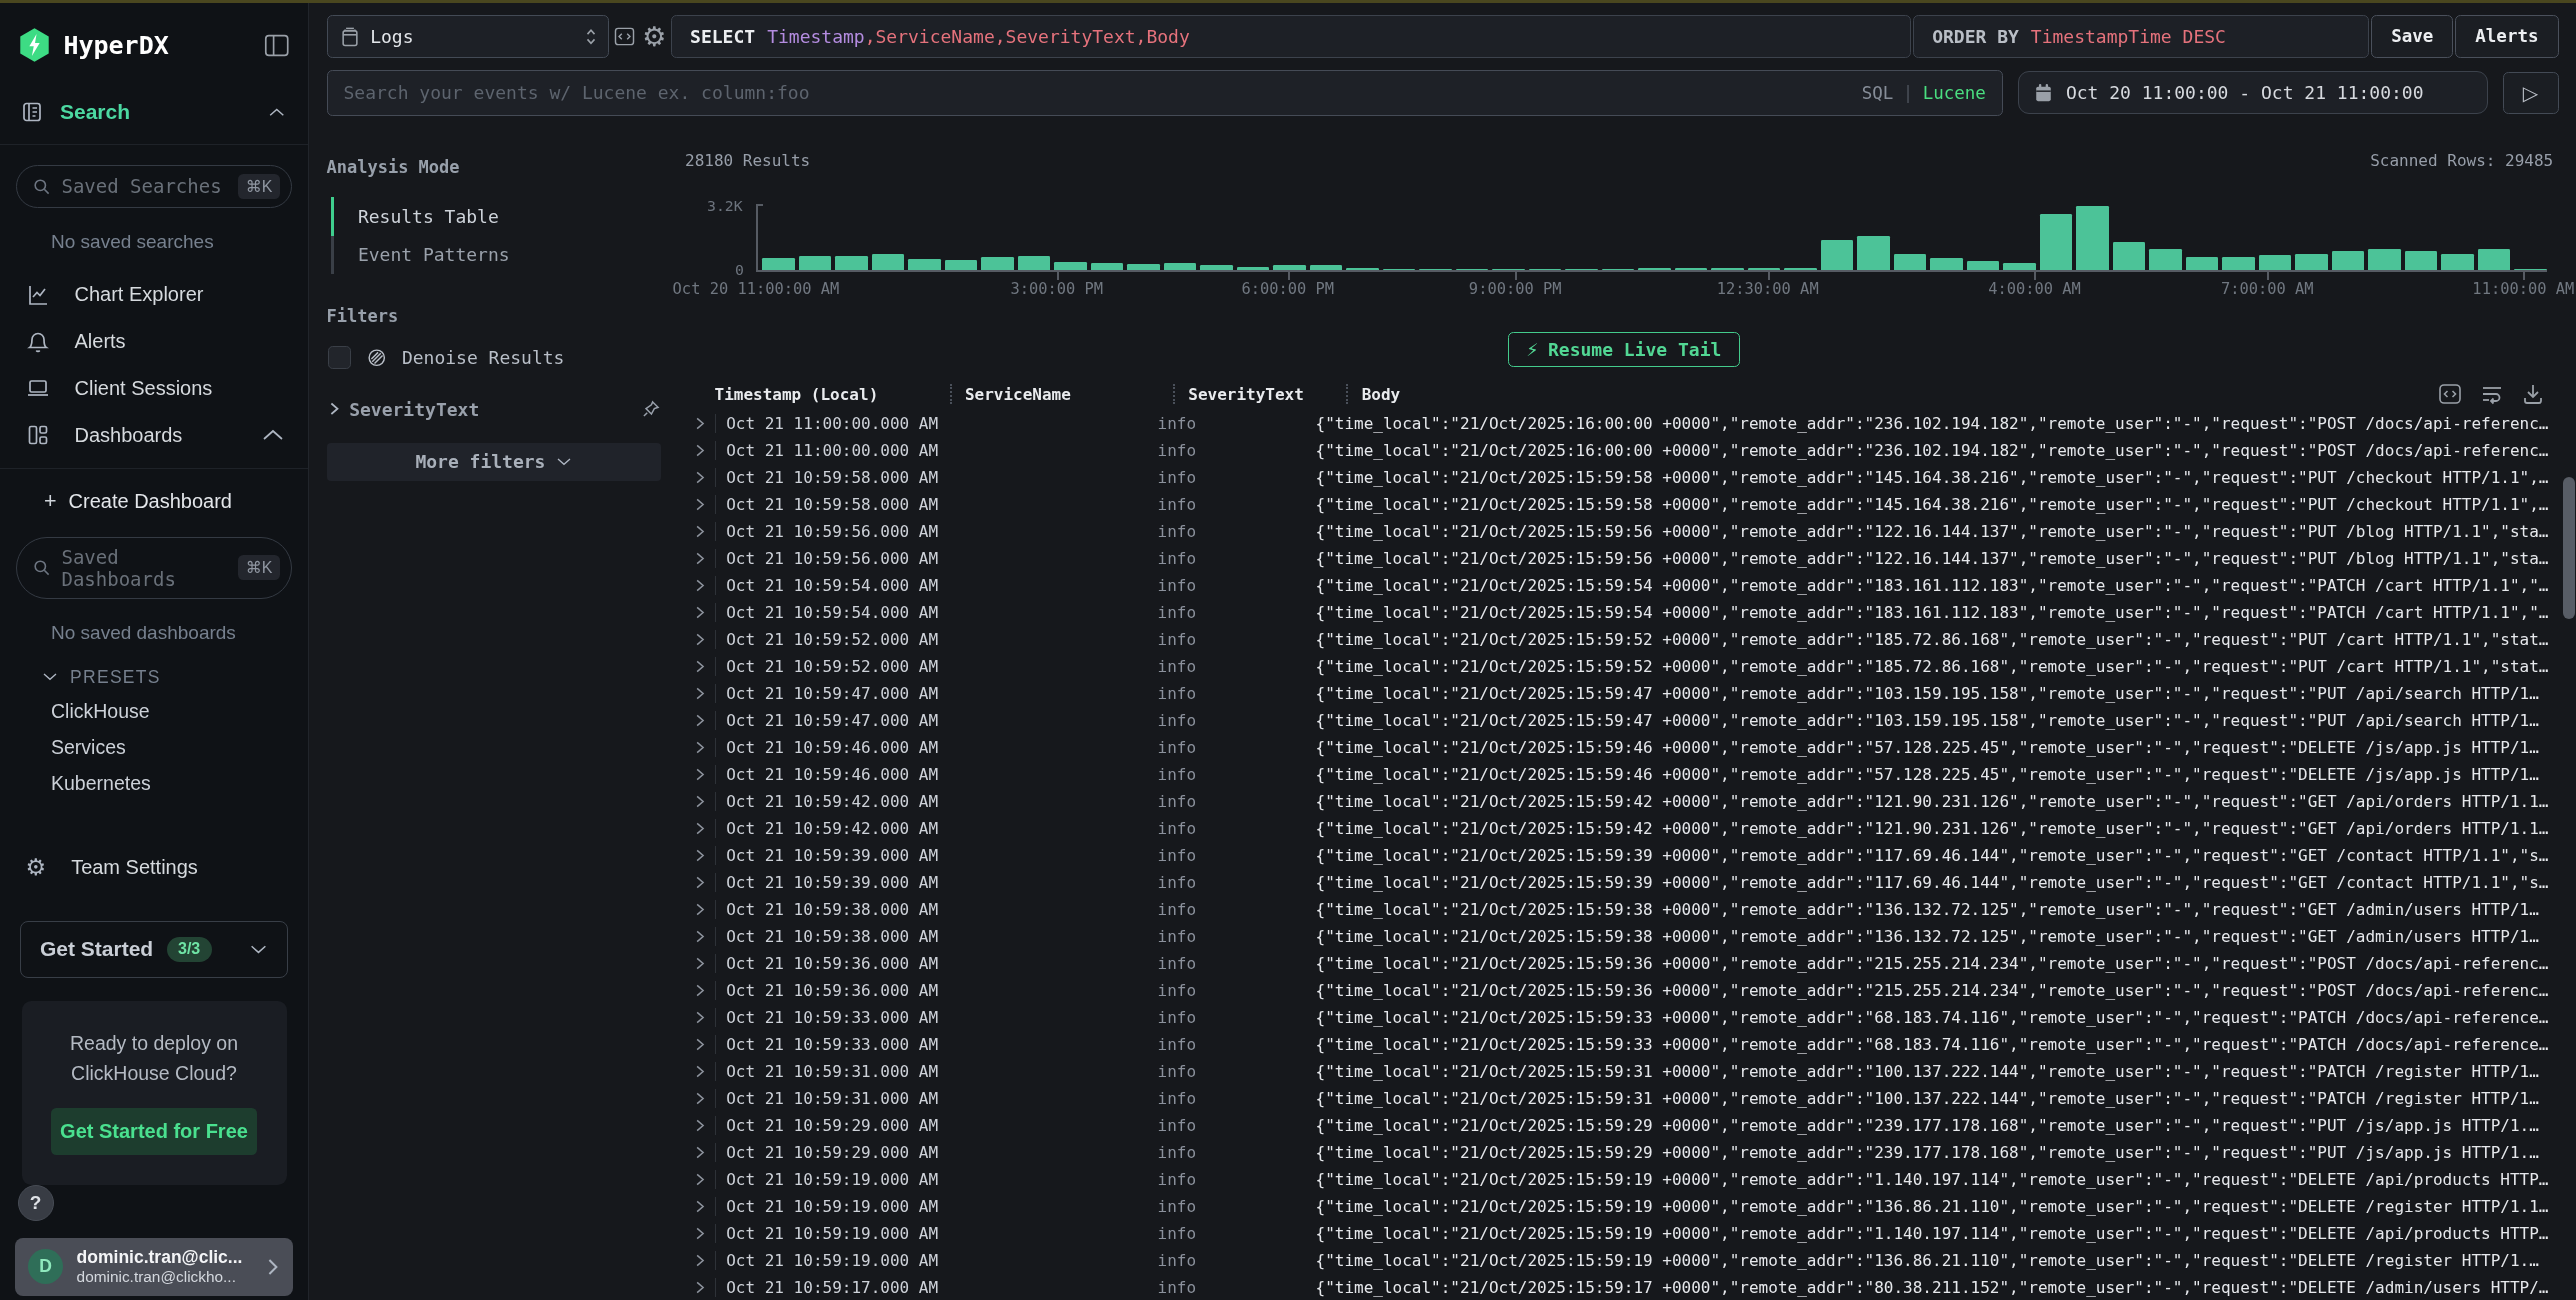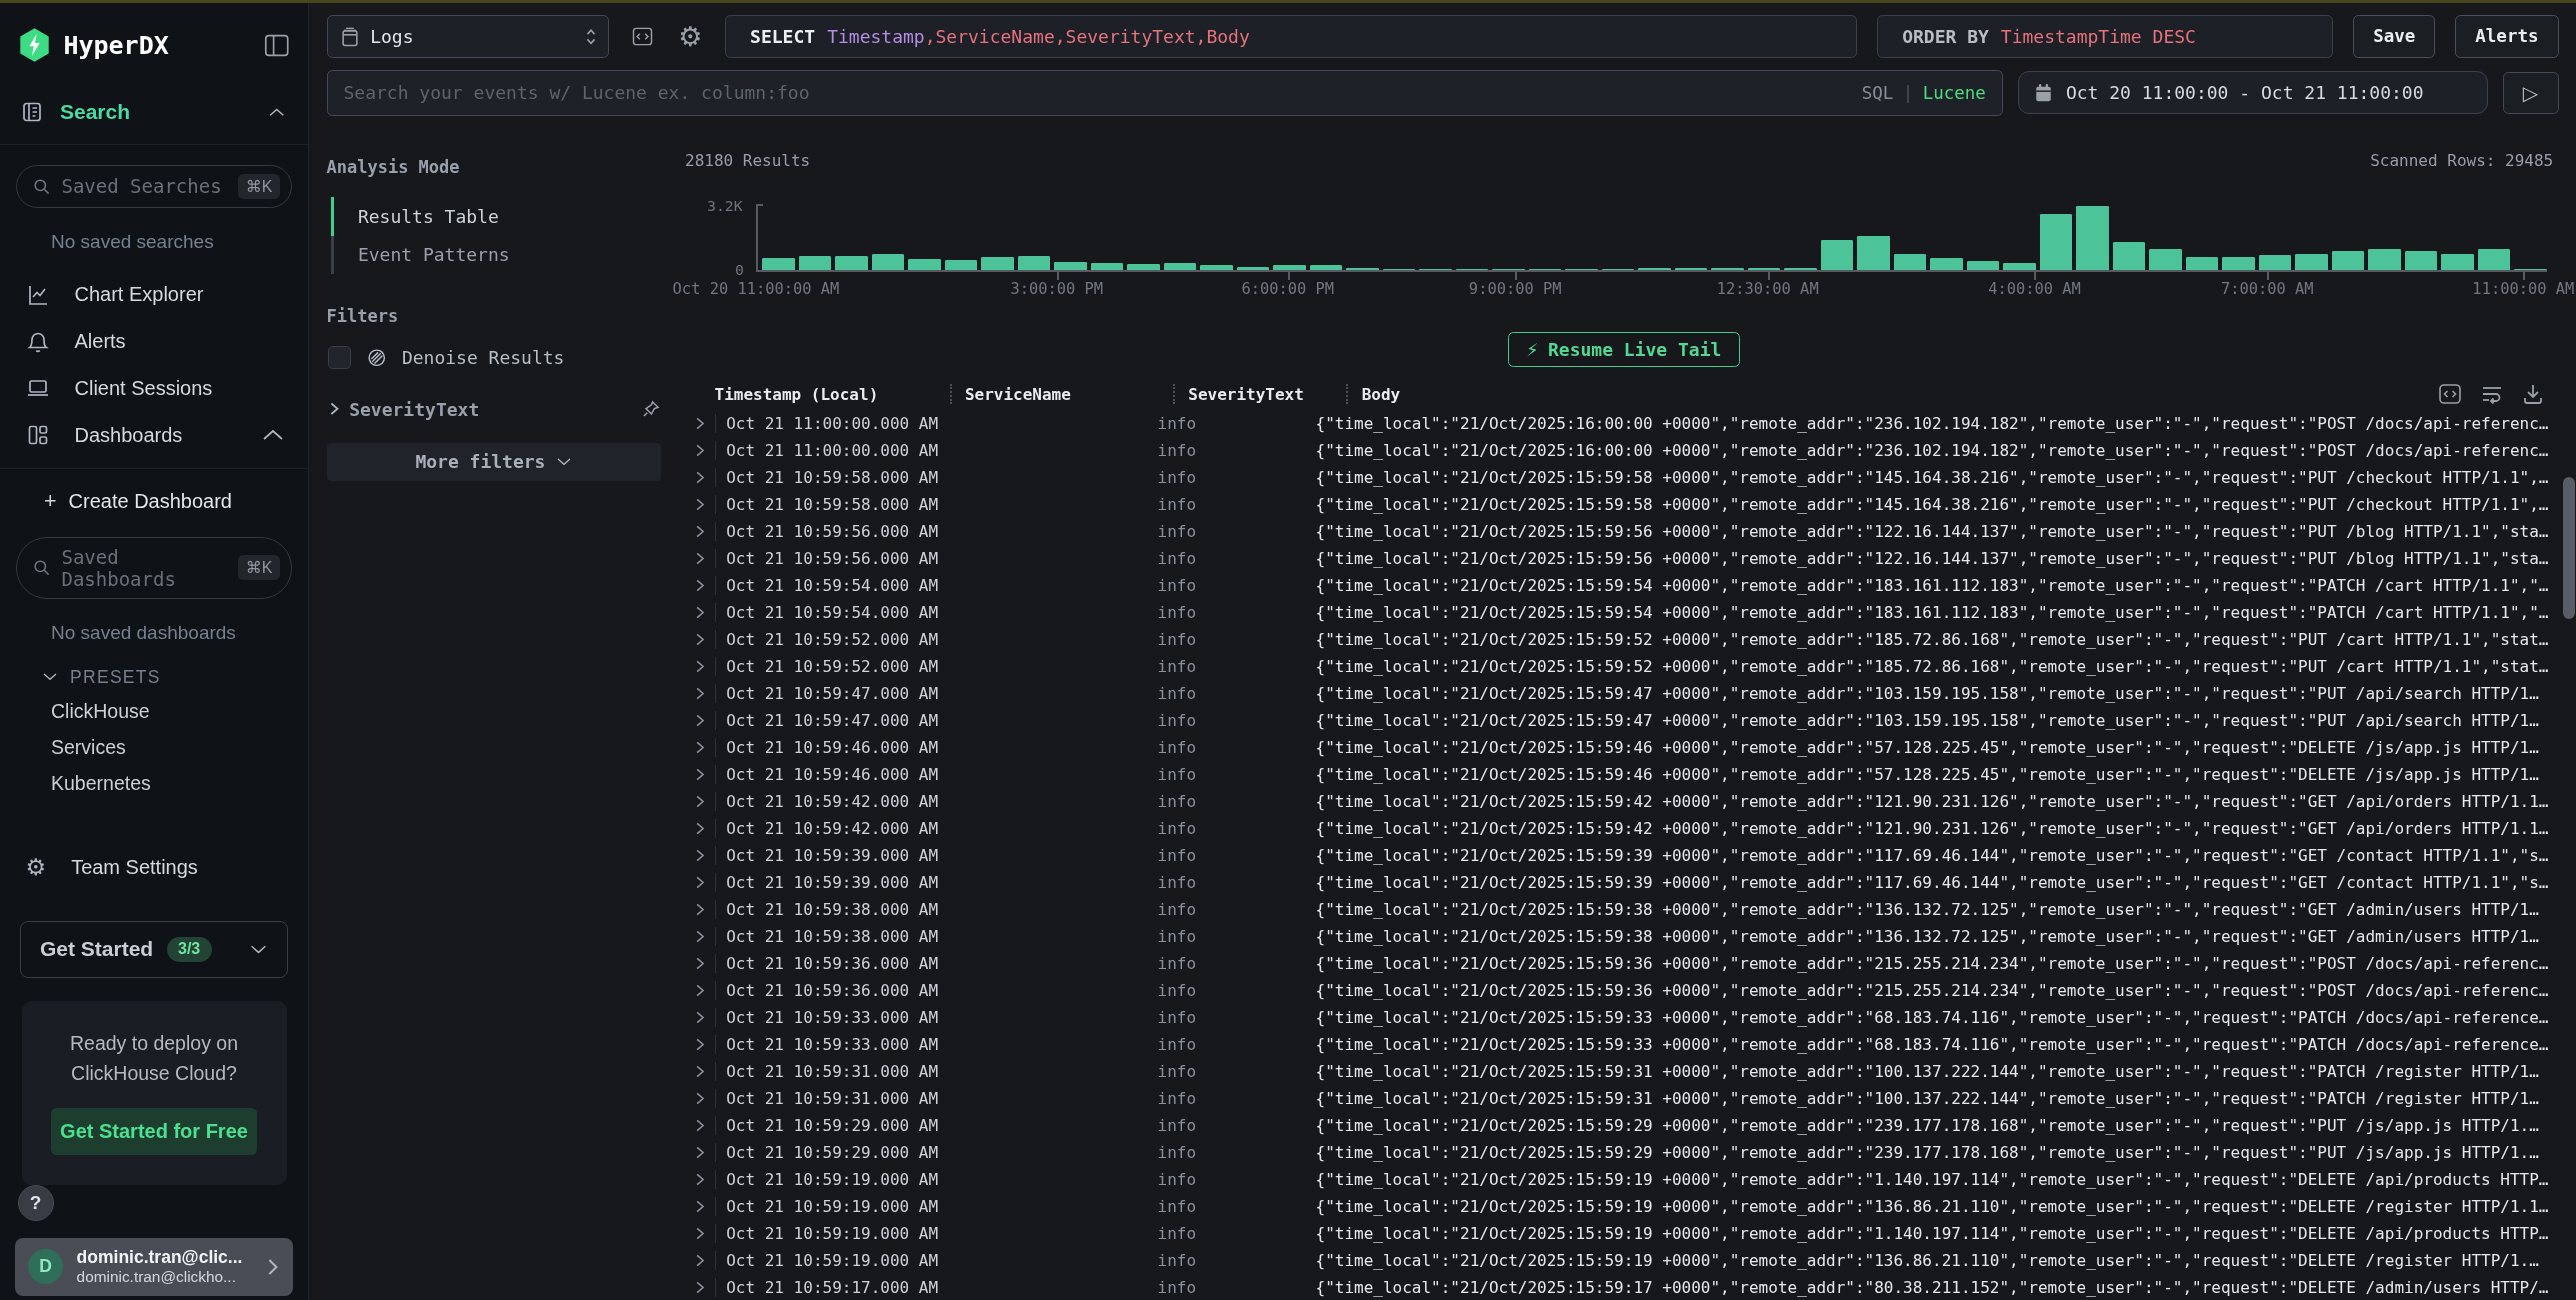--- a/index.html
+++ b/index.html
@@ -50,26 +50,26 @@
   .help-circle{width:36px;height:36px;border-radius:50%;background:#383c44;border:1.3px solid #474c55;color:#dfe2e7;font-weight:bold;font-size:19px;display:flex;align-items:center;justify-content:center;margin:0 0 17.5px 17.5px;cursor:pointer;}
   .user-card{margin:0 14.8px;background:#4a4d56;border-radius:8px;display:flex;align-items:center;gap:13.4px;padding:9.4px 13.4px;cursor:pointer;}
   .avatar{width:35px;height:35px;border-radius:50%;background:#2f6e58;color:#8fe9bd;font-weight:bold;font-size:17.5px;display:flex;align-items:center;justify-content:center;}
   .user-meta{flex:1;min-width:0;}
   .user-name{font-weight:bold;font-size:17.5px;color:#f4f5f7;white-space:nowrap;overflow:hidden;}
   .user-email{font-size:15.4px;color:#d4d8de;white-space:nowrap;overflow:hidden;}
   .user-chev{stroke:#aeb6c2;}
 
   
   .main{flex:1;display:flex;flex-direction:column;background:var(--bg);min-width:0;}
-  .row1{display:flex;align-items:center;gap:20px;padding:12px 17.5px 10.7px 17.5px;}
+  .row1{display:flex;align-items:center;gap:2px;padding:12px 17.5px 10.7px 17.5px;}
   .source-select{display:flex;align-items:center;gap:10.7px;background:#1d2026;border:1.3px solid #434a55;border-radius:5.4px;padding:9.4px 10.7px 9.4px 12px;width:282px;cursor:pointer;}
   .source-select .lbl{font-size:18px;color:#e3e6ea;flex:1;}
   .mini-icon{color:#9aa0a8;}
   .icon-ghost{color:#9aa0a8;padding:0 2.7px;cursor:pointer;}
-  .code-input{flex:1;background:#1d2026;border:1.3px solid #3c424c;border-radius:5.4px;padding:10px 24px;font-size:18px;display:flex;align-items:center;min-width:0;overflow:hidden;white-space:nowrap;}
+  .code-input{flex:1;background:#1d2026;border:1.3px solid #3c424c;border-radius:5.4px;padding:10px 18px;font-size:18px;display:flex;align-items:center;min-width:0;overflow:hidden;white-space:nowrap;}
   .kw{font-weight:bold;color:#eceef1;margin-right:12px;}
   .fld-purple{color:var(--purple);}
   .fld-salmon{color:var(--salmon);}
   .orderby{flex:0 0 456px;}
   .tb-btn{background:#1b1e23;border:1.3px solid #4a505b;border-radius:5.4px;color:#eceef1;font-weight:bold;font-size:17.5px;font-family:inherit;padding:10.7px 19px;cursor:pointer;}
   .row2{display:flex;align-items:center;gap:14.8px;padding:1.3px 17.5px 12px 17.5px;}
   .search-box{flex:1;background:#1e2127;border:1.3px solid #454b56;border-radius:5.4px;padding:11.4px 16px;display:flex;align-items:center;min-width:0;}
   .search-ph{color:#5d646e;font-size:18px;flex:1;white-space:nowrap;overflow:hidden;}
   .lang-toggle{font-size:17.5px;white-space:nowrap;cursor:pointer;}
   .lang-sql{color:#868d98;}

